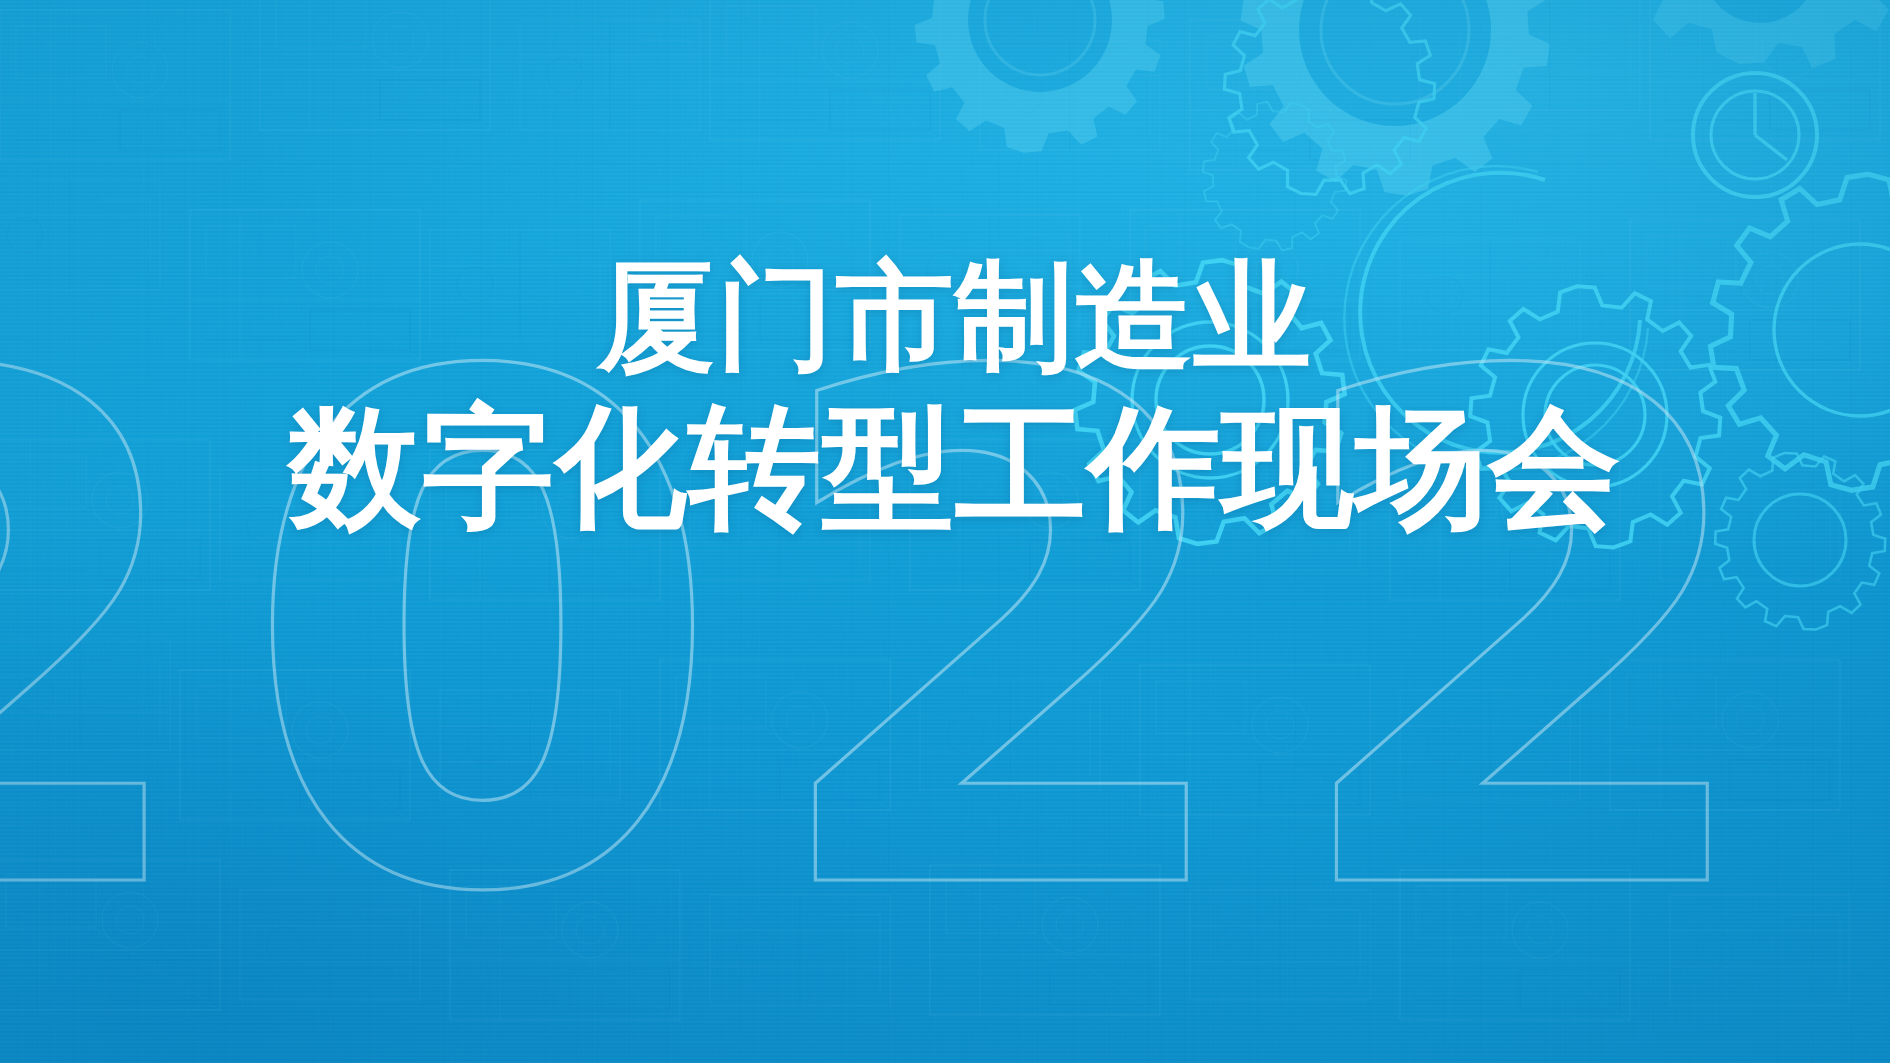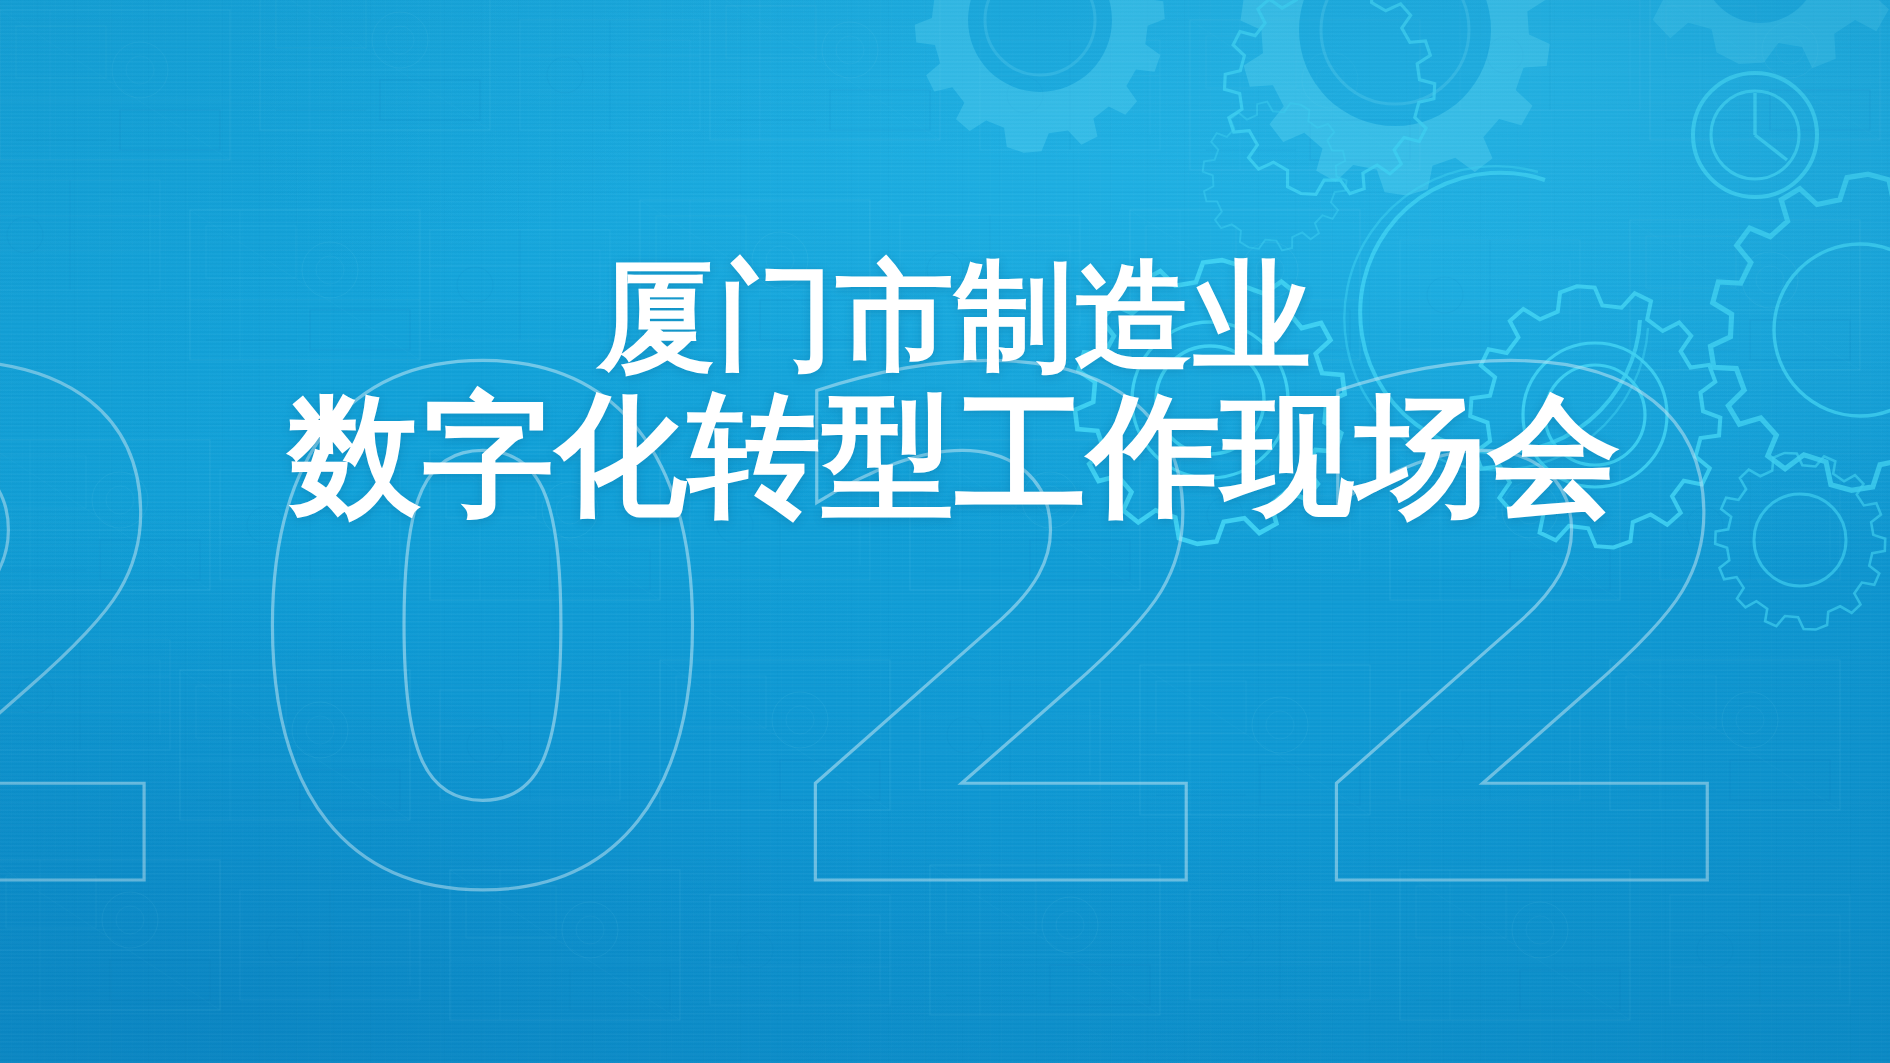--- a/index.html
+++ b/index.html
@@ -91,21 +91,21 @@
     color: #ffffff;
     font-weight: 700;
     line-height: 1.12;
     letter-spacing: .01em;
     white-space: nowrap;
     text-shadow: 0 2px 10px rgba(3,80,125,.22);
     font-family: "DejaVu Sans", "Liberation Sans", sans-serif;
     padding-left: 20px;
   }
   .title-line-1 { font-size: 118px; }
-  .title-line-2 { font-size: 132px; margin-top: 0; }
+  .title-line-2 { font-size: 132px; margin-top: 12px; }
 </style>
 </head>
 <body>
 
 <div id="stage">
 
   <div class="bg-base"></div>
 
   <svg class="bg-blueprint" viewBox="0 0 1890 1063" preserveAspectRatio="none" aria-hidden="true">
     <defs>

